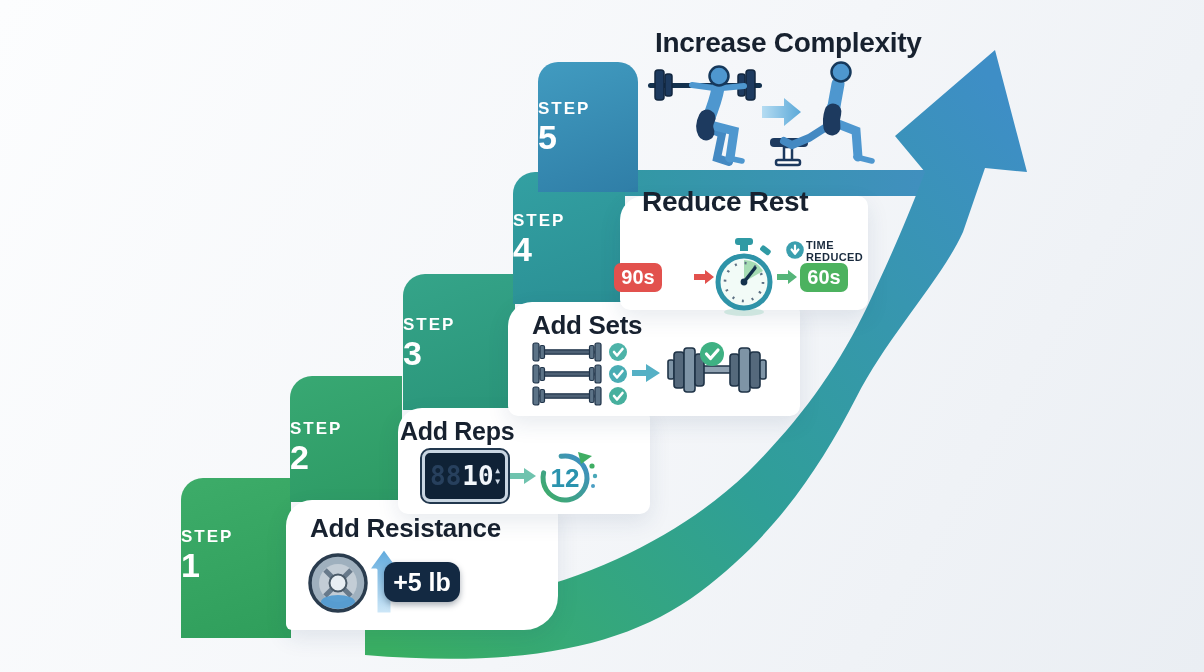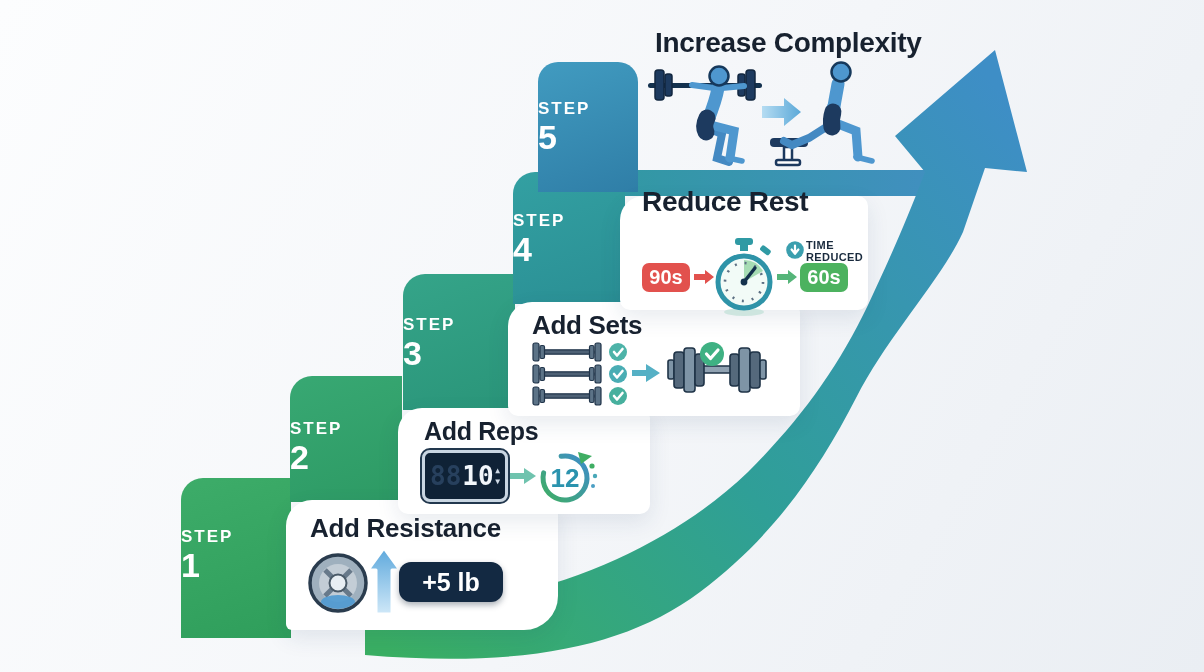--- a/index.html
+++ b/index.html
@@ -118,21 +118,21 @@
   <div class="step-label" style="left:513px;top:212px;width:112px;">
     <div class="step-word">STEP</div>
     <div class="step-num">4</div>
   </div>
   <div class="step-label" style="left:538px;top:100px;width:100px;">
     <div class="step-word">STEP</div>
     <div class="step-num">5</div>
   </div>
 
   <div class="title" style="left:310px;top:513px;font-size:26px;">Add Resistance</div>
-  <div class="title" style="left:424px;top:417px;font-size:25px;">Add Reps</div>
+  <div class="title" style="left:400px;top:417px;font-size:25px;">Add Reps</div>
   <div class="title" style="left:532px;top:310px;font-size:26px;text-align:right;">Add Sets</div>
   <div class="title" style="left:642px;top:186px;font-size:28px;">Reduce Rest</div>
   <div class="title" style="left:655px;top:27px;font-size:28px;">Increase Complexity</div>
 
   <svg class="layer" width="1204" height="672" viewBox="0 0 1204 672">
     <defs>
       <linearGradient id="gUpArrow" x1="0" y1="1" x2="0" y2="0">
         <stop offset="0" stop-color="#cfe8f8"></stop>
           <stop offset="1" stop-color="#5da8dc"></stop>
       </linearGradient>
@@ -277,34 +277,34 @@
         <path d="M838 84 C836 96 834 104 833 114" stroke-width="13"></path>
         <path d="M837 92 L829 108" stroke-width="5.5"></path>
         <path d="M833 122 L856 131 L858 157" stroke-width="9"></path>
         <path d="M856 157 L872 161" stroke-width="5.5"></path>
       </g>
       <path d="M833 112 C831 118 831 122 832 127" stroke="#1d3a5f" stroke-width="17" stroke-linecap="round" fill="none"></path>
       <circle cx="841" cy="72" r="9.5" fill="#4e97cf" stroke="#16395c" stroke-width="2.5"></circle>
     </g>
   </svg>
 
-  <div class="badge badge-lb" style="left:399px;top:562px;width:104px;height:40px;">+5 lb</div>
+  <div class="badge badge-lb" style="left:384px;top:562px;width:76px;height:40px;">+5 lb</div>
 
   <div class="counter">
     <div class="counter-screen">
       <span class="ghost">88</span>
         <span class="val">10</span>
       <span class="spin">
         <span>▲</span>
         <span>▼</span>
       </span>
     </div>
   </div>
   <div class="ring-num">12</div>
 
-  <div class="badge badge-red" style="left:642px;top:263px;width:48px;height:29px;">90s</div>
+  <div class="badge badge-red" style="left:614px;top:263px;width:48px;height:29px;">90s</div>
   <div class="badge badge-green" style="left:800px;top:263px;width:48px;height:29px;">60s</div>
   <div class="note">
     <div>TIME</div>
     <div>REDUCED</div>
   </div>
 
 </div>
 
 </body></html>

